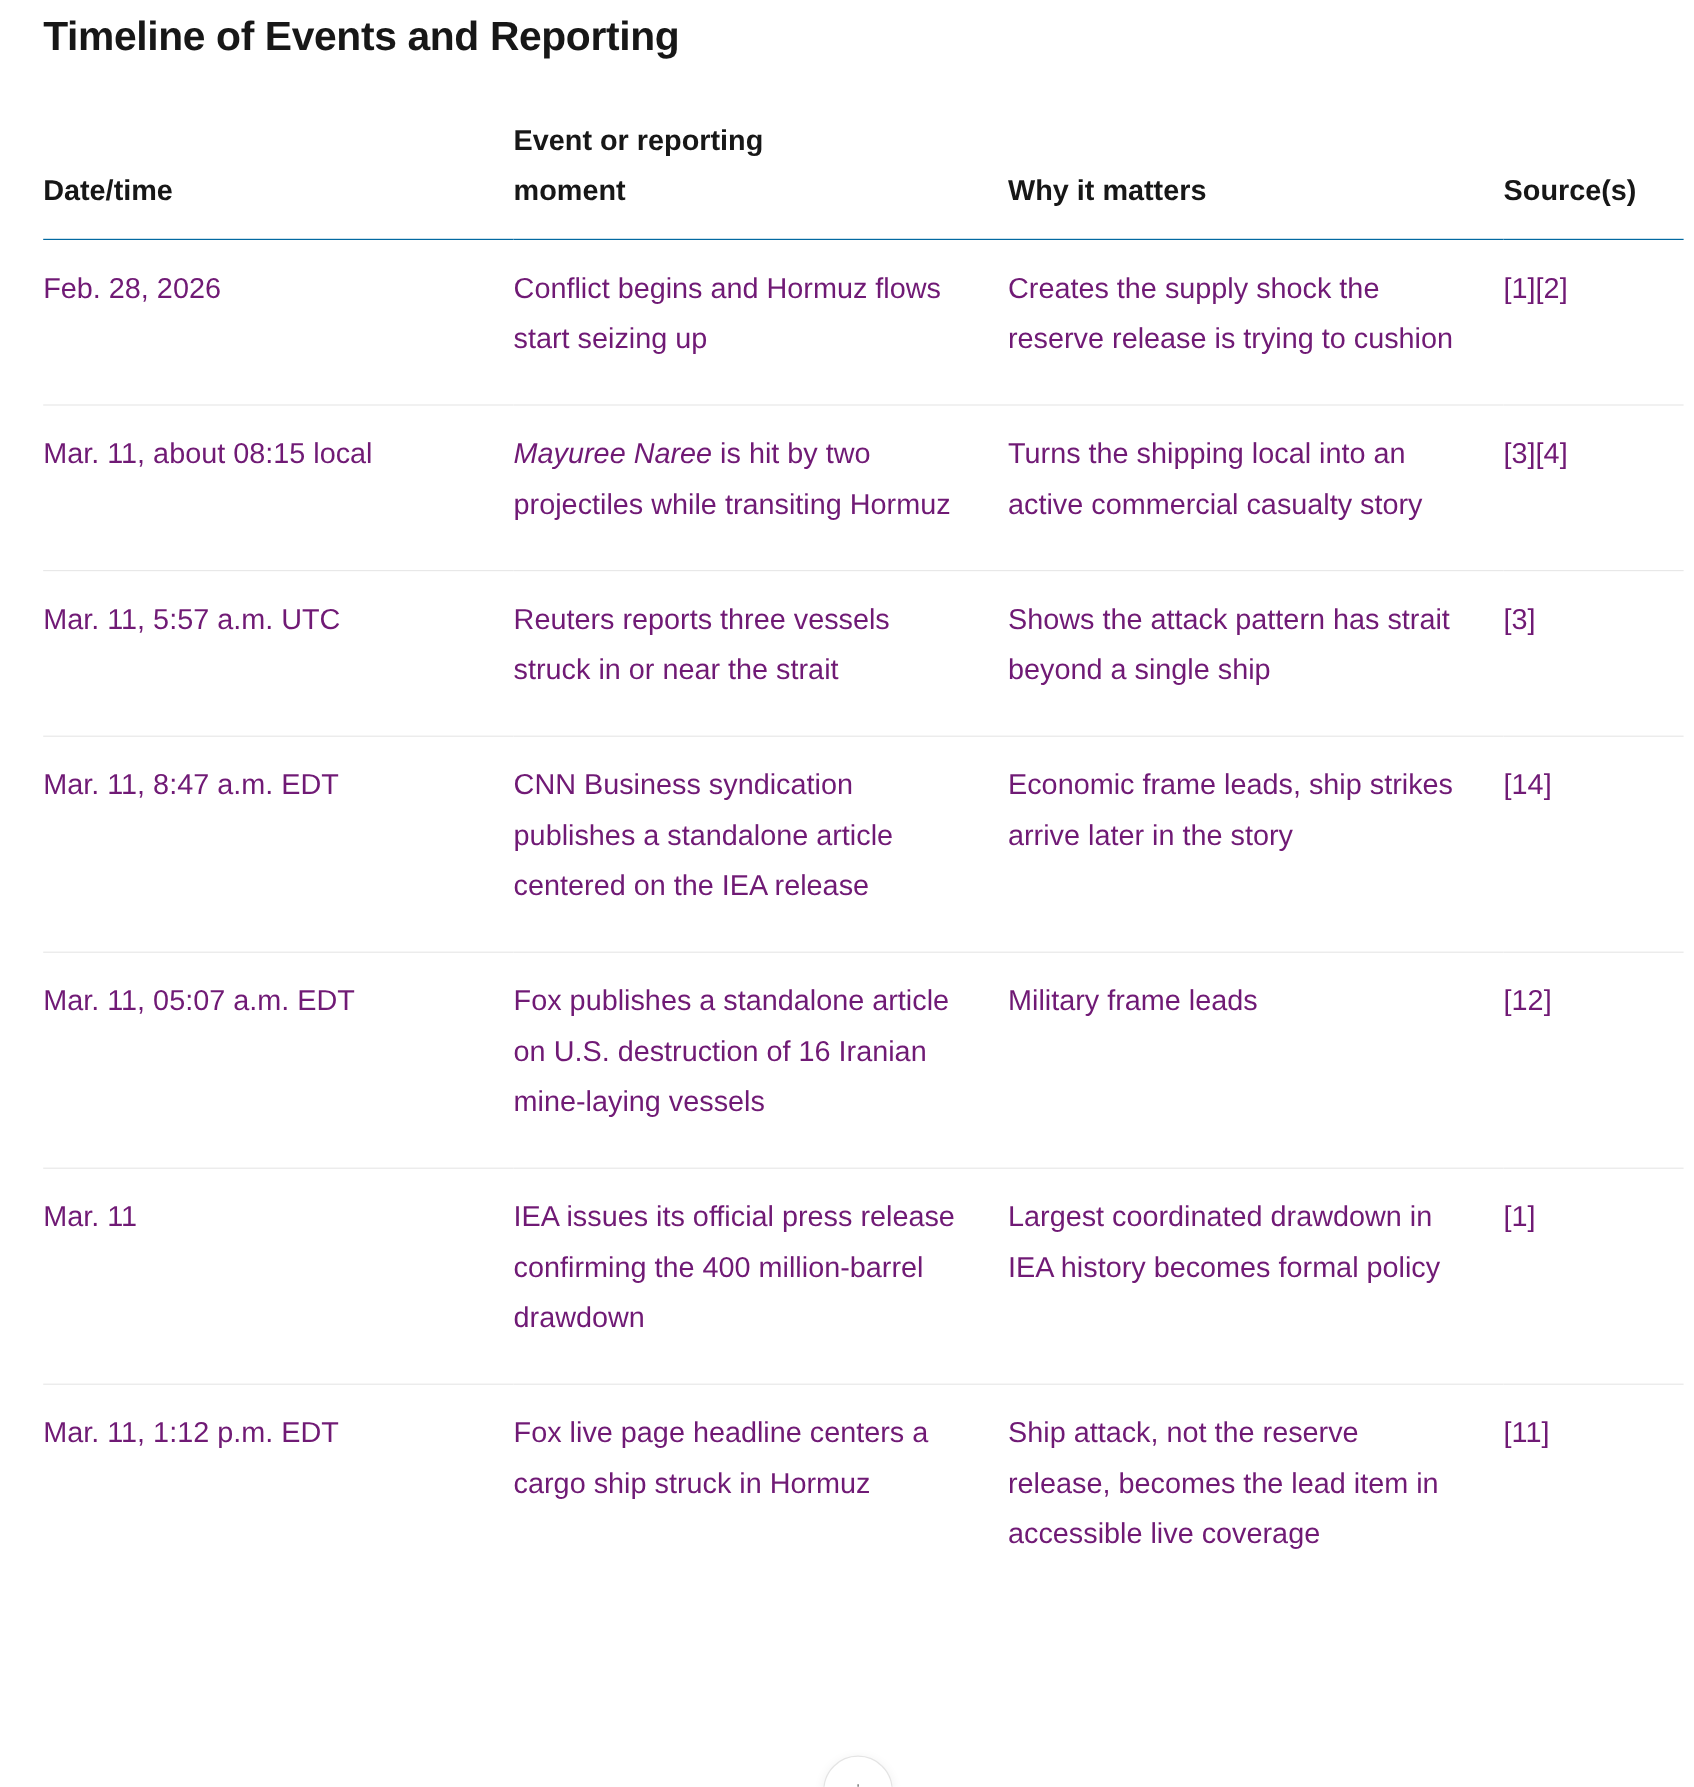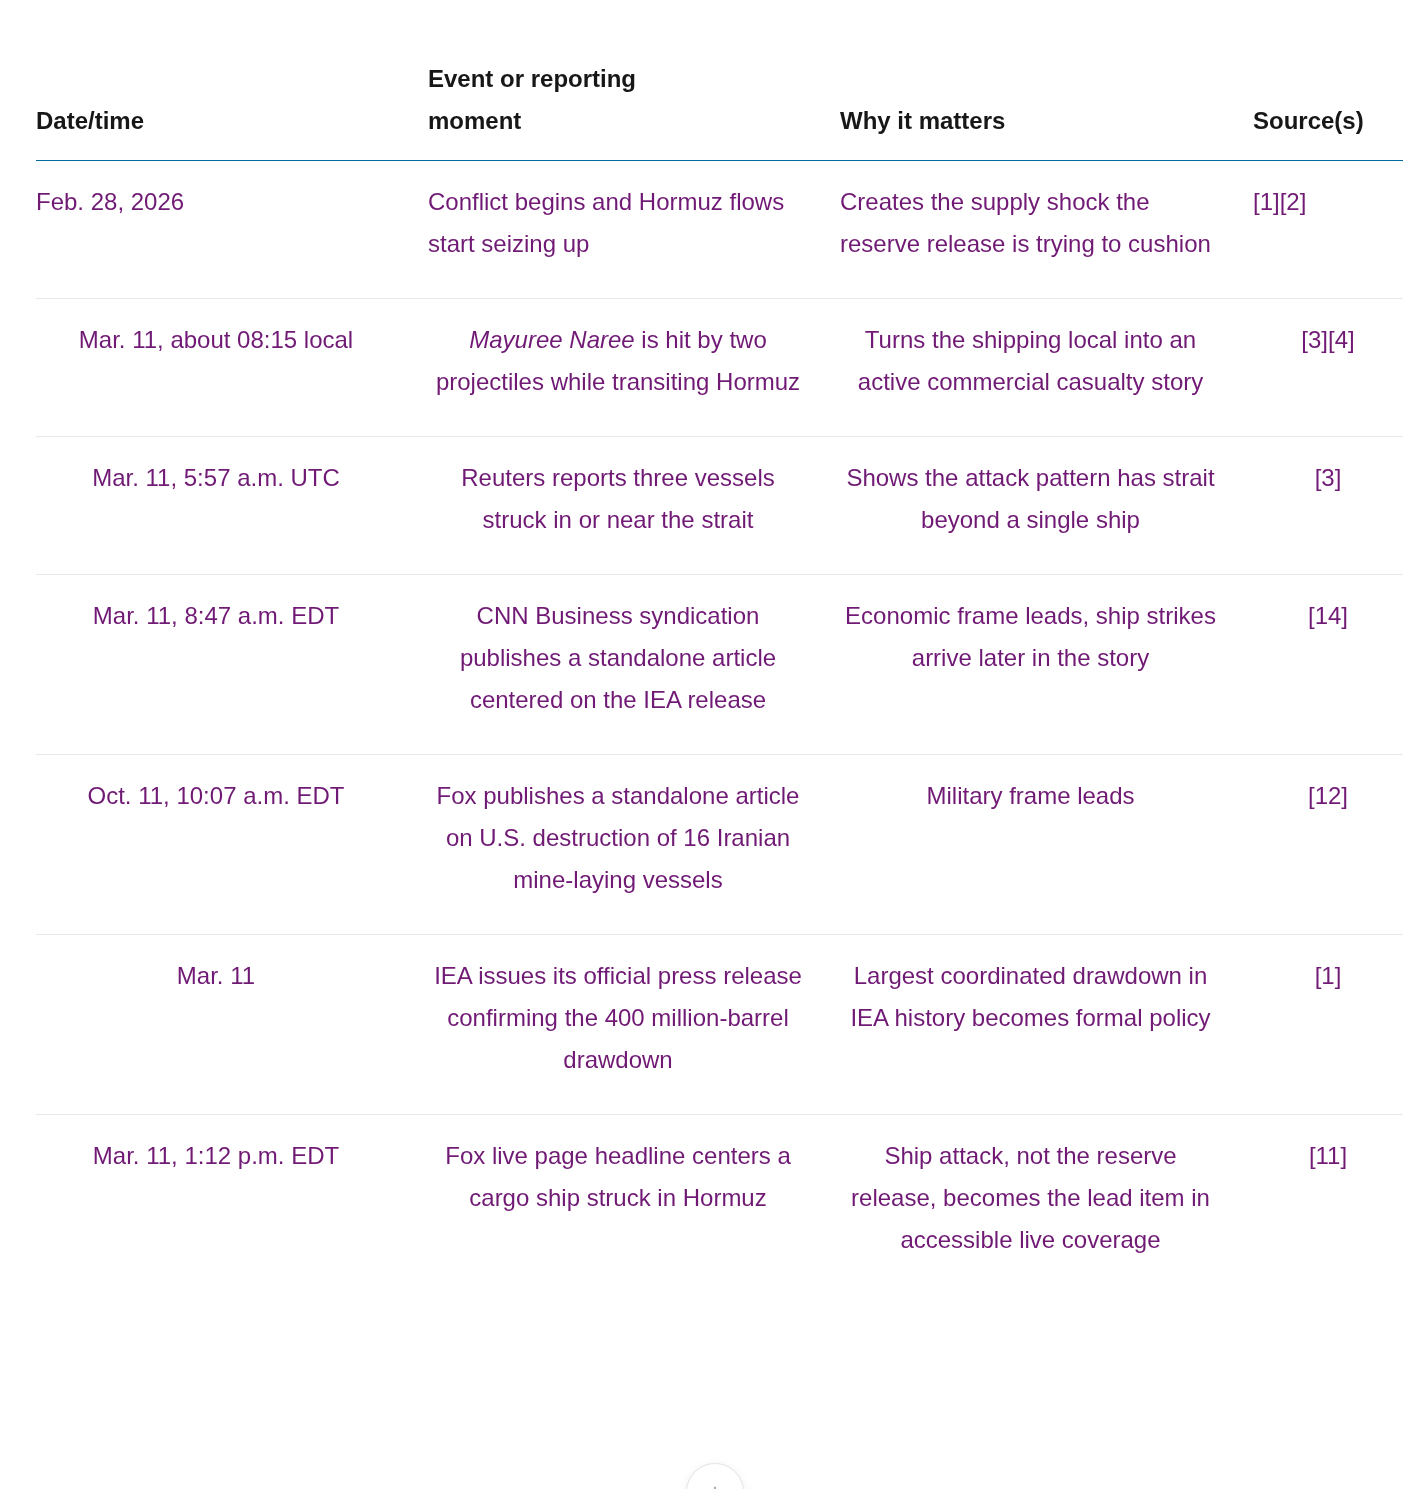--- a/index.html
+++ b/index.html
@@ -52,21 +52,20 @@
   }
   tbody td {
     vertical-align: top;
     font-size: 24px;
     line-height: 42px;
     color: #701a75;
     padding: 20px 32px 33px 0;
   }
   tbody tr + tr td {
     border-top: 1px solid #e8e8e8;
-    text-align: center;
   }
   tbody td em {
     font-style: italic;
     font-weight: 400;
   }
   td.col-sources, th.col-sources { padding-right: 0; }
 
   .scroll-fab {
     position: absolute;
     left: 686px;
@@ -86,20 +85,21 @@
     transform: translate(-50%, -50%);
     font-size: 22px;
     color: #555;
   }
 </style>
 </head>
 <body>
 
 <div class="page">
 
+  <h1 class="page-title">Timeline of Events and Reporting</h1>
 
   <table class="timeline">
     <colgroup>
       <col class="c-date">
       <col class="c-event">
       <col class="c-why">
       <col class="c-src">
     </colgroup>
     <thead>
       <tr>
@@ -136,21 +136,21 @@
           <td class="col-why"><span>Shows the attack pattern has strait beyond a single ship</span></td>
           <td class="col-sources"><span>[3]</span></td>
         </tr>
         <tr>
           <td class="col-date"><span>Mar. 11, 8:47 a.m. EDT</span></td>
           <td class="col-event"><span>CNN Business syndication publishes a standalone article centered on the IEA release</span></td>
           <td class="col-why"><span>Economic frame leads, ship strikes arrive later in the story</span></td>
           <td class="col-sources"><span>[14]</span></td>
         </tr>
         <tr>
-          <td class="col-date"><span>Oct. 11, 10:07 a.m. EDT</span></td>
+          <td class="col-date"><span>Mar. 11, 05:07 a.m. EDT</span></td>
           <td class="col-event"><span>Fox publishes a standalone article on U.S. destruction of 16 Iranian mine-laying vessels</span></td>
           <td class="col-why"><span>Military frame leads</span></td>
           <td class="col-sources"><span>[12]</span></td>
         </tr>
         <tr>
           <td class="col-date"><span>Mar. 11</span></td>
           <td class="col-event"><span>IEA issues its official press release confirming the 400 million-barrel drawdown</span></td>
           <td class="col-why"><span>Largest coordinated drawdown in IEA history becomes formal policy</span></td>
           <td class="col-sources"><span>[1]</span></td>
         </tr>

